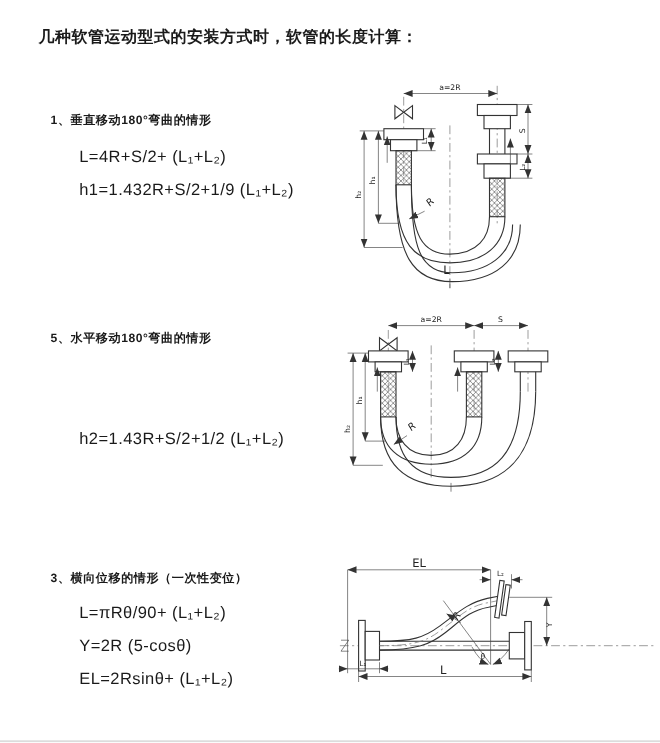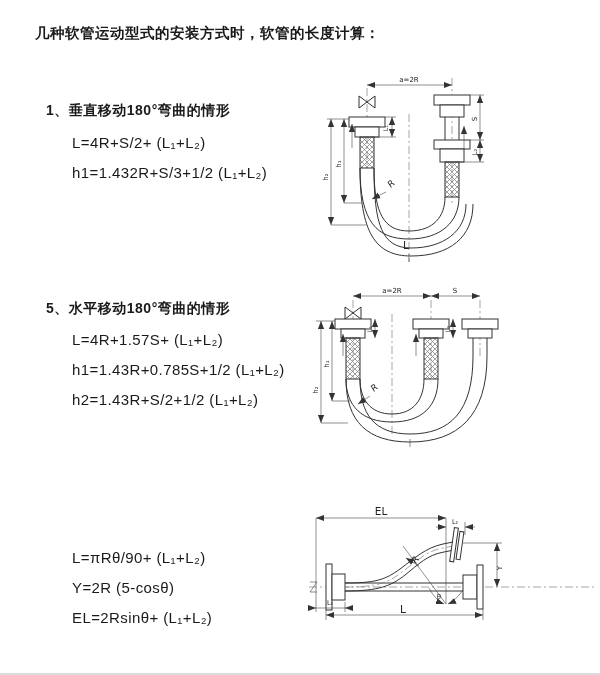--- a/index.html
+++ b/index.html
@@ -1,19 +1,19 @@
 <!DOCTYPE html>
 <html><head>
 <meta charset="utf-8">
 <style>
   html,body{margin:0;padding:0;background:#fff;}
   .page{position:relative;width:600px;height:675px;background:#ffffff;overflow:hidden;
         font-family:"Liberation Sans",sans-serif;color:#1a1a1a;}
   .title{position:absolute;left:35px;top:24px;font-size:14.5px;font-weight:bold;letter-spacing:.5px;}
-  .sec-heading{position:absolute;left:46px;font-size:14px;font-weight:bold;letter-spacing:.5px;}
+  .sec-heading{position:absolute;left:46px;font-size:11px;font-weight:bold;letter-spacing:.5px;}
   .formula{position:absolute;left:72px;font-size:15px;letter-spacing:.4px;}
   .bottom-edge{position:absolute;left:0;right:0;bottom:0;height:2px;background:#dcdcdc;}
   svg{position:absolute;overflow:visible;}
   svg text{font-family:"DejaVu Sans",sans-serif;fill:#222;}
   .ln{stroke:#333;stroke-width:1;fill:none;}
   .thin{stroke:#444;stroke-width:.6;fill:none;}
   .cl{stroke:#808080;stroke-width:.7;fill:none;stroke-dasharray:8 3 2 3;}
   .fit{fill:#fff;stroke:#333;stroke-width:1;}
   .braid{fill:url(#crosshatch);stroke:#333;stroke-width:1;}
   .dimt{font-size:7px;}
@@ -34,27 +34,26 @@
       <pattern id="crosshatch" width="5" height="5" patternUnits="userSpaceOnUse">
         <path d="M0,5 L5,0 M0,0 L5,5" stroke="#777" stroke-width="0.7"></path>
       </pattern>
     </defs>
   </svg>
 
   <div class="title">几种软管运动型式的安装方式时，软管的长度计算：</div>
 
   <div class="sec-heading" style="top:102px">1、垂直移动180°弯曲的情形</div>
   <div class="formula" style="top:134px">L=4R+S/2+ (L₁+L₂)</div>
-  <div class="formula" style="top:164px">h1=1.432R+S/3+1/2 (L₁+L₂)</div>
+  <div class="formula" style="top:164px">h1=1.432R+S/2+1/9 (L₁+L₂)</div>
 
   <div class="sec-heading" style="top:300px">5、水平移动180°弯曲的情形</div>
-  <div class="formula" style="top:331px">L=4R+1.57S+ (L₁+L₂)</div>
-  <div class="formula" style="top:361px">h1=1.43R+0.785S+1/2 (L₁+L₂)</div>
   <div class="formula" style="top:391px">h2=1.43R+S/2+1/2 (L₁+L₂)</div>
 
+  <div class="sec-heading" style="top:518px">3、横向位移的情形（一次性变位）</div>
   <div class="formula" style="top:549px">L=πRθ/90+ (L₁+L₂)</div>
   <div class="formula" style="top:579px">Y=2R (5-cosθ)</div>
   <div class="formula" style="top:609px">EL=2Rsinθ+ (L₁+L₂)</div>
 
   <svg style="left:312px;top:72px" width="278" height="192" viewBox="0 0 278 192">
 
     <path class="cl" d="M55,16 V94"></path>
     <path class="cl" d="M140,6 V132"></path>
     <path class="cl" d="M97,42 V190"></path>
 

